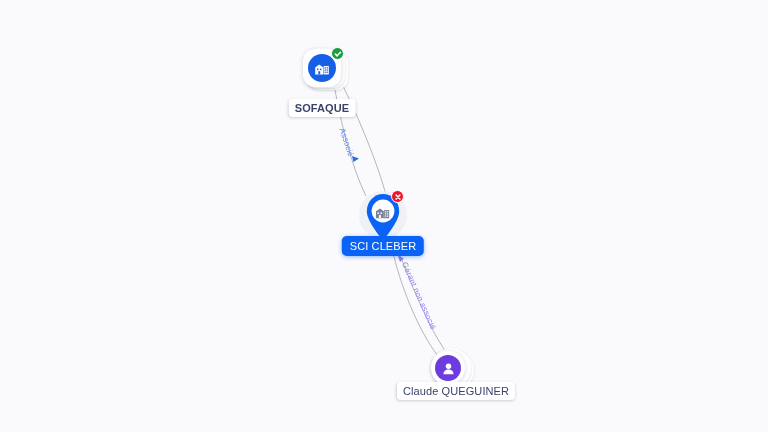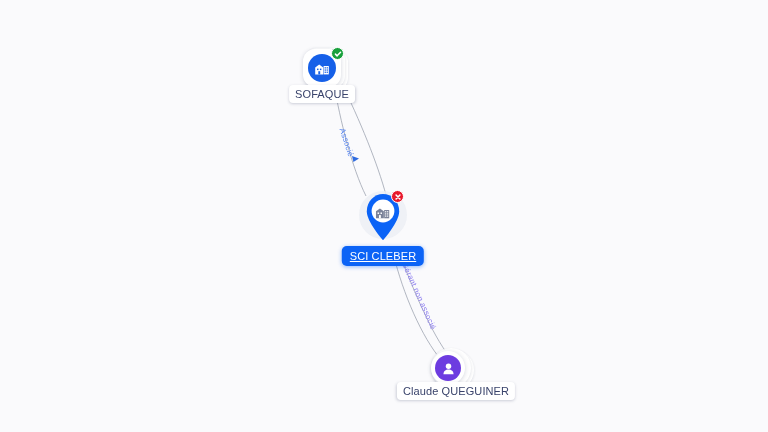--- a/index.html
+++ b/index.html
@@ -235,21 +235,21 @@
           <rect x="4.3" y="11.2" width="1.9" height="3.2" fill="#1660e8"></rect>
         </svg>
       </div>
       <div class="badge ok">
         <svg width="8" height="8" viewBox="0 0 10 10">
           <path d="M1.8 5.2 L3.9 7.3 L8.2 2.9" fill="none" stroke="#ffffff" stroke-width="1.9" stroke-linecap="round" stroke-linejoin="round"></path>
         </svg>
       </div>
     </div>
 
-    <div class="node-label plain" style="left:0px; top:17px;">SOFAQUE</div>
+    <div class="node-label plain" style="left:0px; top:31px;font-weight:bold;">SOFAQUE</div>
   </div>
 
   <div class="node" style="left:383px; top:215px;">
 
     <div class="pin-halo"></div>
 
     <div class="pin">
       <svg width="40" height="49" viewBox="0 0 40 49">
         <path d="M20 48.2 C20 48.2 36.2 29.8 36.2 19.4 C36.2 9.6 28.9 2.0 20 2.0
                  C11.1 2.0 3.8 9.6 3.8 19.4 C3.8 29.8 20 48.2 20 48.2 Z" fill="#0b63f6"></path>
@@ -268,21 +268,21 @@
           <rect x="3.8" y="11.6" width="2.0" height="3.4" fill="#ffffff"></rect>
         </g>
       </svg>
       <div class="badge bad pin-badge">
         <svg width="8" height="8" viewBox="0 0 10 10">
           <path d="M2.6 2.6 L7.4 7.4 M7.4 2.6 L2.6 7.4" fill="none" stroke="#ffffff" stroke-width="1.9" stroke-linecap="round"></path>
         </svg>
       </div>
     </div>
 
-    <div class="node-label selected" style="left:0px; top:31px;text-decoration:underline;">SCI CLEBER</div>
+    <div class="node-label selected" style="left:0px; top:21px;">SCI CLEBER</div>
   </div>
 
   <div class="node" style="left:448px; top:368px;">
 
     <div class="stack stack-round">
       <div class="card c3"></div>
       <div class="card c2"></div>
     </div>
 
     <div class="avatar-wrap">

